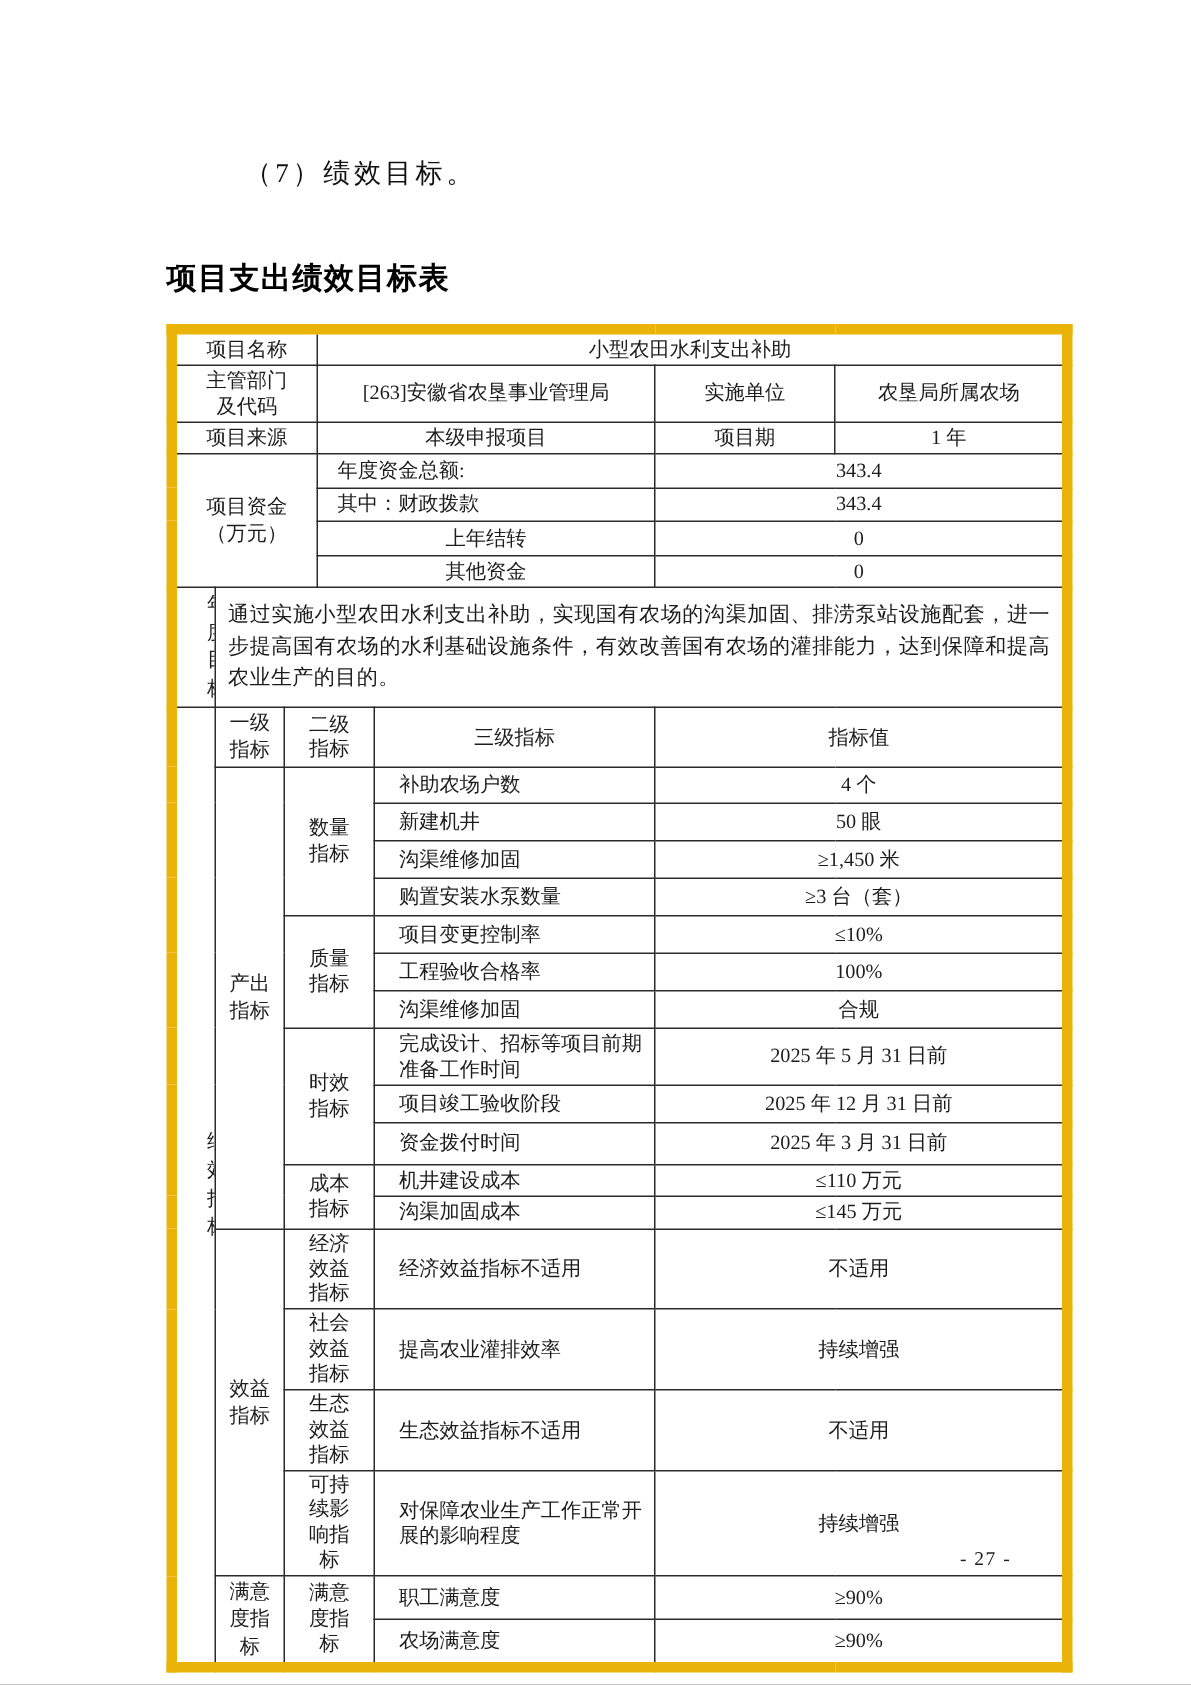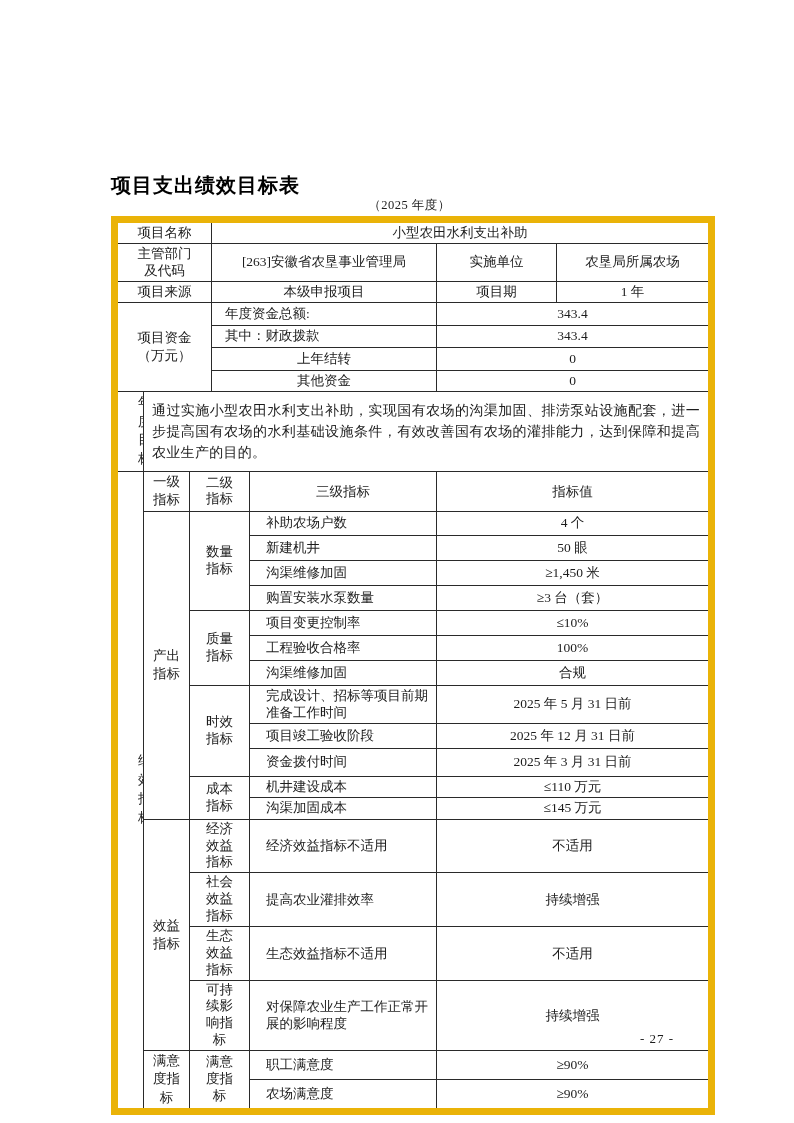--- a/index.html
+++ b/index.html
@@ -99,23 +99,23 @@
     top: 1031px;
     font-size: 13px;
     letter-spacing: 1px;
   }
 </style>
 </head>
 <body>
 
 <div class="page">
 
+  <div class="heading">（7）绩效目标。</div>
 
   <div class="tbl-title">项目支出绩效目标表</div>
-  <div class="tbl-subtitle">（2025 年度）</div>
 
   <table class="tbl">
     <colgroup>
       <col style="width:29px">
         <col style="width:46px">
         <col style="width:22px">
       <col style="width:38px">
         <col style="width:187px">
         <col style="width:120px">
       <col style="width:155px">

